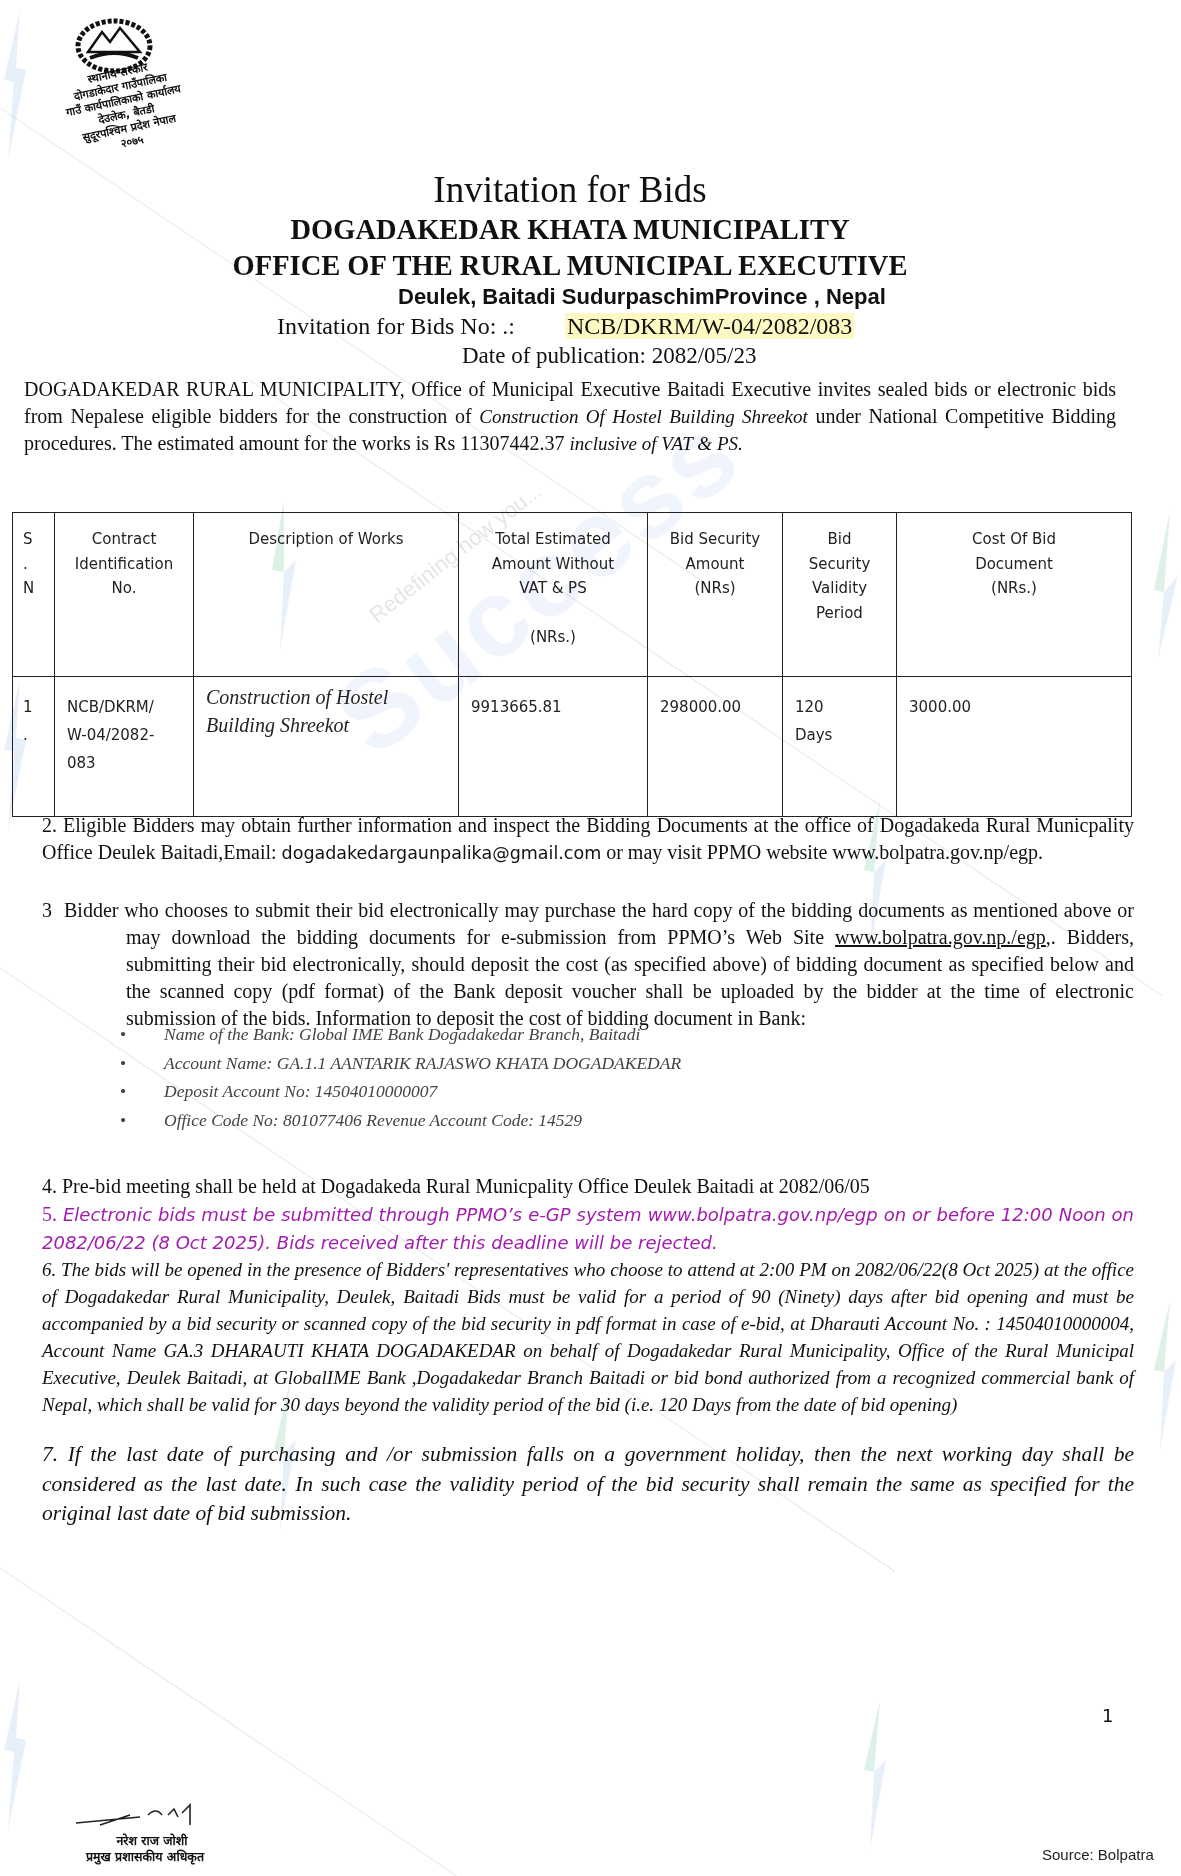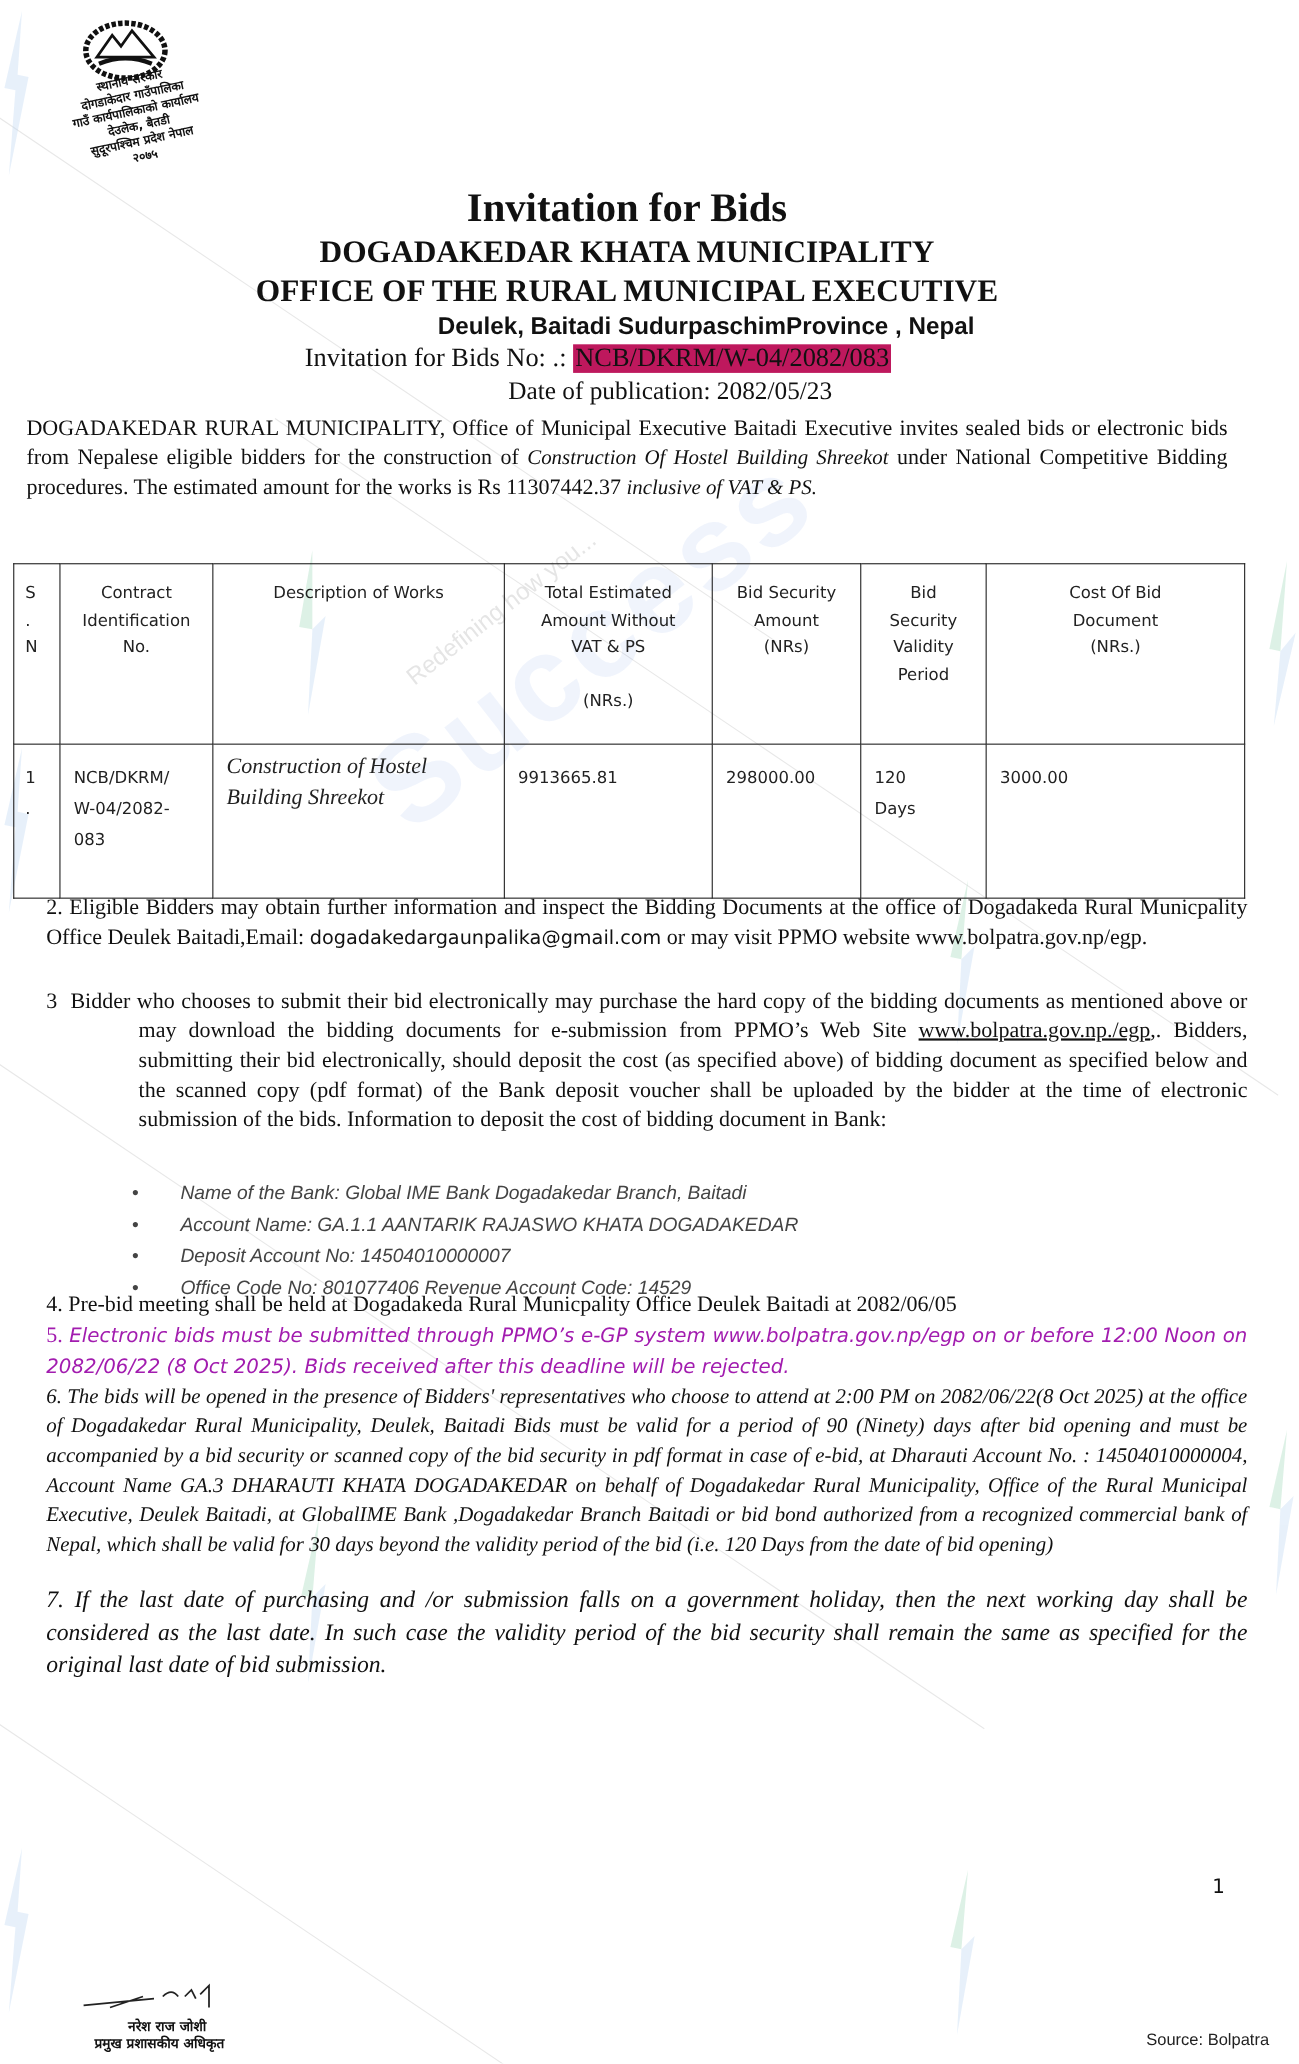--- a/index.html
+++ b/index.html
@@ -21,26 +21,26 @@
       font-family: "Liberation Sans", sans-serif; font-size: 22px; color: #999; opacity: 0.25; white-space: nowrap;
     }
     
     .emblem { left: 60px; top: 18px; width: 130px; height: 150px; }
     .emblem-text {
       position: absolute; left: 0; top: 48px; width: 130px; text-align: center;
       font-family: "DejaVu Sans", sans-serif; font-size: 11px; font-weight: bold; line-height: 14px;
       transform: rotate(-12deg);
     }
     
-    .title { left: 0; width: 1140px; top: 168px; text-align: center; font-size: 37px; font-weight: bold; }
+    .title { left: 0; width: 1140px; top: 168px; text-align: center; font-size: 37px; font-weight: normal; }
     .org1 { left: 0; width: 1140px; top: 214px; text-align: center; font-size: 28.5px; font-weight: bold; }
     .org2 { left: 0; width: 1140px; top: 250px; text-align: center; font-size: 28.5px; font-weight: bold; }
     .addr { left: 398px; top: 284px; font-family: "Liberation Sans", sans-serif; font-size: 22px; font-weight: bold; }
     .ifbno { left: 277px; top: 313px; font-size: 24px; }
-    .ifbno .hl { background: #be185d; padding: 0 2px; }
+    .ifbno .hl { background: #fef9c3; padding: 0 2px; margin-left: 44px; }
     .pubdate { left: 462px; top: 343px; font-size: 23px; }
     .para {
       left: 24px; width: 1092px; top: 376px; font-size: 20px; line-height: 26.5px; text-align: justify;
     }
     .para i { font-size: 19px; }
     
     table.bids {
       position: absolute; left: 12px; top: 512px; width: 1120px; border-collapse: collapse;
       font-family: "DejaVu Sans", sans-serif; font-size: 15px; color: #222;
     }
@@ -60,22 +60,22 @@
     td.desc { font-family: "Liberation Serif", serif; font-size: 20px; line-height: 26px; padding-top: 6px !important; padding-left: 12px; font-style: italic; }
     
     .body { left: 42px; width: 1092px; font-size: 20px; line-height: 27px; text-align: justify; }
     .mono-ish { font-family: "DejaVu Sans", sans-serif; font-size: 17.5px; }
     .item2 { top: 812px; }
     .item3 { top: 897px; }
     .item3 .num { position: absolute; left: 0; top: 0; }
     .item3 .txt { margin-left: 84px; text-indent: -62px; padding-left: 0; }
     .item3 .link { text-decoration: underline; }
     .bank-list {
-      position: absolute; left: 120px; top: 1070px; margin: 0; padding: 0; list-style: none;
-      font-family: Liberation Sans, sans-serif; font-style: italic; font-size: 17.5px; color: #444; line-height: 28.5px;
+      position: absolute; left: 120px; top: 1020px; margin: 0; padding: 0; list-style: none;
+      font-family: Liberation Serif, serif; font-style: italic; font-size: 17.5px; color: #444; line-height: 28.5px;
     }
     .bank-list li::before { content: "•"; font-style: normal; display: inline-block; width: 44px; color: #444; }
     .item4 { top: 1173px; }
     .item5 { top: 1200px; font-family: "DejaVu Sans", sans-serif; font-style: italic; font-size: 18px; color: #a21caf; line-height: 28px; }
     .item5 .n { font-family: "Liberation Serif", serif; font-style: normal; font-size: 20px; }
     .item6 { top: 1256px; font-style: italic; font-size: 19px; line-height: 27px; }
     .item7 { top: 1440px; font-style: italic; font-size: 21.5px; line-height: 29.5px; }
     .pagenum { left: 1102px; top: 1705px; font-family: "DejaVu Sans", sans-serif; font-size: 18px; }
     .sig { left: 60px; top: 1799px; width: 170px; text-align: center; }
     .sig-scribble { height: 30px; }

